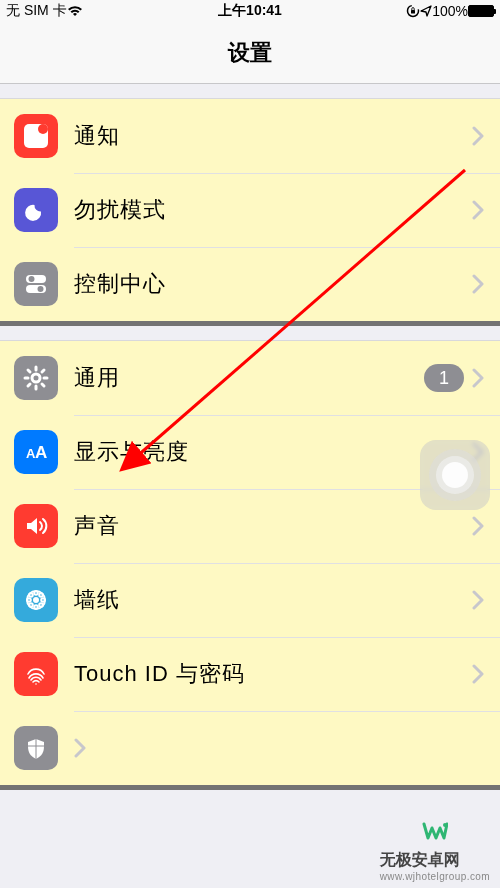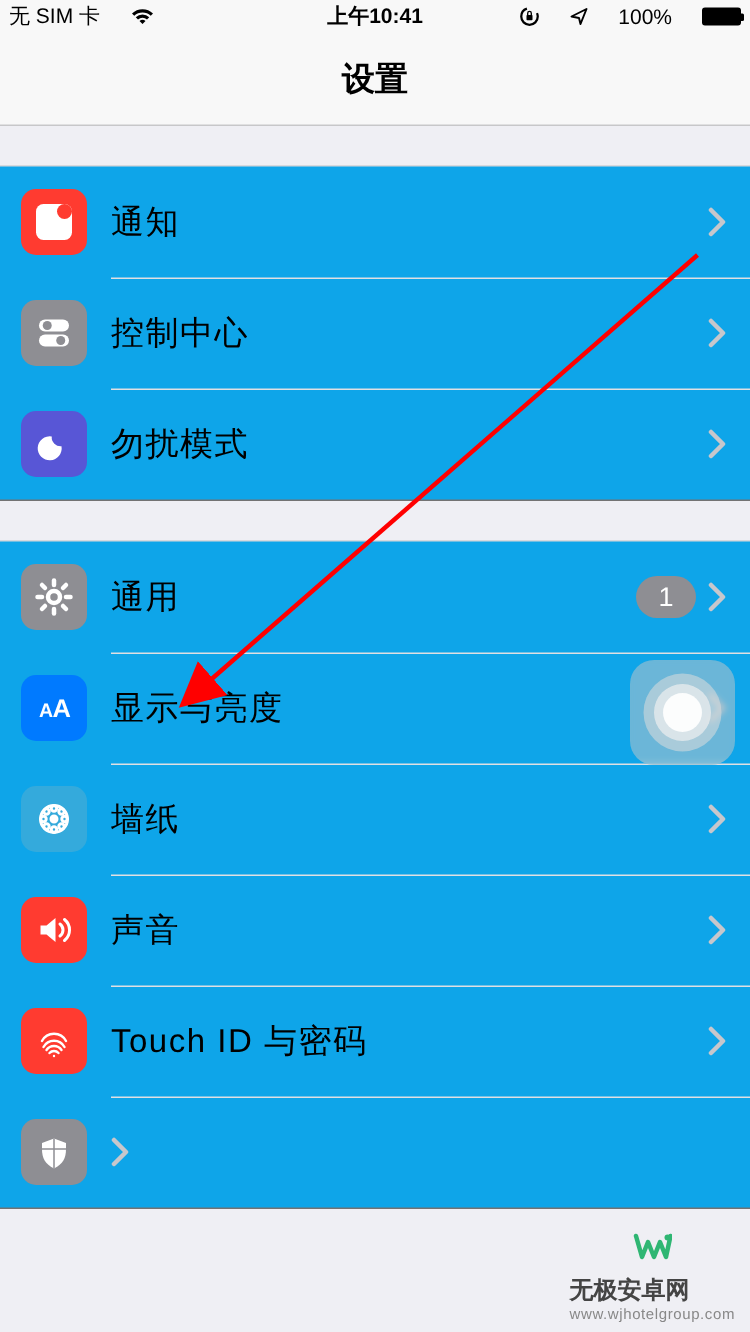--- a/index.html
+++ b/index.html
@@ -17,21 +17,21 @@
   .status-bar {
     height: 22px;
     display: flex;
     align-items: center;
     justify-content: space-between;
     padding: 0 6px;
     font-size: 14px;
     color: #000;
     background: #f8f8f8;
   }
-  .status-left, .status-right { display: flex; align-items: center; gap: 20px; }
+  .status-left, .status-right { display: flex; align-items: center; gap: 0; }
   .status-left span, .status-right span { display: inline-flex; align-items: center; }
   .status-center { font-weight: 700; position: absolute; left: 50%; transform: translateX(-50%); }
 
   .wifi-icon svg, .lock-icon svg, .nav-icon svg { display: block; }
   .battery {
     width: 26px; height: 12px; border: 1px solid #000; border-radius: 2px; position: relative; background: #000;
   }
   .battery::after { content: ""; position: absolute; right: -3px; top: 3px; width: 2px; height: 5px; background: #000; border-radius: 0 1px 1px 0; }
 
   
@@ -40,21 +40,21 @@
     border-bottom: 1px solid #c7c7c9;
     height: 62px;
     display: flex;
     align-items: center;
     justify-content: center;
     font-size: 22px;
     font-weight: 600;
   }
 
   
-  .group { margin-top: 26px; background: #0ea5e9; border-top: 1px solid #d8d8dc; border-bottom: 1px solid #737373; }
+  .group { margin-top: 14px; background: #fef9c3; border-top: 1px solid #d8d8dc; border-bottom: 5px solid #737373; }
   .group:first-of-type { margin-top: 26px; }
 
   .row {
     min-height: 74px;
     display: flex;
     align-items: center;
     padding: 0 16px 0 14px;
     position: relative;
   }
   .row + .row::before {
@@ -195,43 +195,43 @@
     </div>
     <div class="label">通知</div>
     <div class="accessory chevron">
       <svg width="12" height="20" viewBox="0 0 12 20">
           <path d="M2 2 L10 10 L2 18" fill="none" stroke="#c7c7cc" stroke-width="3" stroke-linecap="round" stroke-linejoin="round"></path>
         </svg>
     </div>
   </div>
 
   <div class="row">
+    <div class="icon-wrap bg-purple">
+      <svg width="26" height="26" viewBox="0 0 26 26">
+          <path d="M18 14.5 A8 8 0 1 1 11.5 8 A6 6 0 0 0 18 14.5 Z" fill="#fff"></path>
+        </svg>
+    </div>
+    <div class="label">勿扰模式</div>
+    <div class="accessory chevron">
+      <svg width="12" height="20" viewBox="0 0 12 20">
+          <path d="M2 2 L10 10 L2 18" fill="none" stroke="#c7c7cc" stroke-width="3" stroke-linecap="round" stroke-linejoin="round"></path>
+        </svg>
+    </div>
+  </div>
+
+  <div class="row">
     <div class="icon-wrap bg-gray">
       <svg width="26" height="26" viewBox="0 0 26 26">
           <rect x="3" y="4" width="20" height="8" rx="4" fill="#fff"></rect>
           <circle cx="8.5" cy="8" r="3" fill="#8e8e93"></circle>
           <rect x="3" y="14" width="20" height="8" rx="4" fill="#fff"></rect>
           <circle cx="17.5" cy="18" r="3" fill="#8e8e93"></circle>
         </svg>
     </div>
     <div class="label">控制中心</div>
-    <div class="accessory chevron">
-      <svg width="12" height="20" viewBox="0 0 12 20">
-          <path d="M2 2 L10 10 L2 18" fill="none" stroke="#c7c7cc" stroke-width="3" stroke-linecap="round" stroke-linejoin="round"></path>
-        </svg>
-    </div>
-  </div>
-
-  <div class="row">
-    <div class="icon-wrap bg-purple">
-      <svg width="26" height="26" viewBox="0 0 26 26">
-          <path d="M18 14.5 A8 8 0 1 1 11.5 8 A6 6 0 0 0 18 14.5 Z" fill="#fff"></path>
-        </svg>
-    </div>
-    <div class="label">勿扰模式</div>
     <div class="accessory chevron">
       <svg width="12" height="20" viewBox="0 0 12 20">
           <path d="M2 2 L10 10 L2 18" fill="none" stroke="#c7c7cc" stroke-width="3" stroke-linecap="round" stroke-linejoin="round"></path>
         </svg>
     </div>
   </div>
 
 </div>
 
 <div class="group">
@@ -264,20 +264,36 @@
   </div>
 
   <div class="row">
     <div class="icon-wrap bg-blue">
       <svg width="28" height="28" viewBox="0 0 28 28">
           <text x="4" y="20" font-size="13" font-weight="700" fill="#fff" font-family="Arial">A</text>
           <text x="13" y="20" font-size="17" font-weight="700" fill="#fff" font-family="Arial">A</text>
         </svg>
     </div>
     <div class="label">显示与亮度</div>
+    <div class="accessory chevron">
+      <svg width="12" height="20" viewBox="0 0 12 20">
+          <path d="M2 2 L10 10 L2 18" fill="none" stroke="#c7c7cc" stroke-width="3" stroke-linecap="round" stroke-linejoin="round"></path>
+        </svg>
+    </div>
+  </div>
+
+  <div class="row">
+    <div class="icon-wrap bg-red">
+      <svg width="26" height="26" viewBox="0 0 26 26">
+          <path d="M4 10 H8 L14 5 V21 L8 16 H4 Z" fill="#fff"></path>
+          <path d="M17 9 A5 5 0 0 1 17 17" fill="none" stroke="#fff" stroke-width="2" stroke-linecap="round"></path>
+          <path d="M20 6 A9 9 0 0 1 20 20" fill="none" stroke="#fff" stroke-width="2" stroke-linecap="round"></path>
+        </svg>
+    </div>
+    <div class="label">声音</div>
     <div class="accessory chevron">
       <svg width="12" height="20" viewBox="0 0 12 20">
           <path d="M2 2 L10 10 L2 18" fill="none" stroke="#c7c7cc" stroke-width="3" stroke-linecap="round" stroke-linejoin="round"></path>
         </svg>
     </div>
   </div>
 
   <div class="row">
     <div class="icon-wrap bg-cyan">
       <svg width="28" height="28" viewBox="0 0 28 28">
@@ -298,36 +314,20 @@
     <div class="label">墙纸</div>
     <div class="accessory chevron">
       <svg width="12" height="20" viewBox="0 0 12 20">
           <path d="M2 2 L10 10 L2 18" fill="none" stroke="#c7c7cc" stroke-width="3" stroke-linecap="round" stroke-linejoin="round"></path>
         </svg>
     </div>
   </div>
 
   <div class="row">
     <div class="icon-wrap bg-red">
-      <svg width="26" height="26" viewBox="0 0 26 26">
-          <path d="M4 10 H8 L14 5 V21 L8 16 H4 Z" fill="#fff"></path>
-          <path d="M17 9 A5 5 0 0 1 17 17" fill="none" stroke="#fff" stroke-width="2" stroke-linecap="round"></path>
-          <path d="M20 6 A9 9 0 0 1 20 20" fill="none" stroke="#fff" stroke-width="2" stroke-linecap="round"></path>
-        </svg>
-    </div>
-    <div class="label">声音</div>
-    <div class="accessory chevron">
-      <svg width="12" height="20" viewBox="0 0 12 20">
-          <path d="M2 2 L10 10 L2 18" fill="none" stroke="#c7c7cc" stroke-width="3" stroke-linecap="round" stroke-linejoin="round"></path>
-        </svg>
-    </div>
-  </div>
-
-  <div class="row">
-    <div class="icon-wrap bg-red">
       <svg width="28" height="28" viewBox="0 0 28 28">
           <g fill="none" stroke="#fff" stroke-width="1.6" stroke-linecap="round">
             <path d="M7 18 A8 8 0 0 1 21 18"></path>
             <path d="M9 20 A6 6 0 0 1 19 20"></path>
             <path d="M11 22 A4 4 0 0 1 17 22"></path>
             <path d="M6 14 A9 9 0 0 1 22 14"></path>
             <path d="M14 24 L14 24"></path>
           </g>
         </svg>
     </div>

